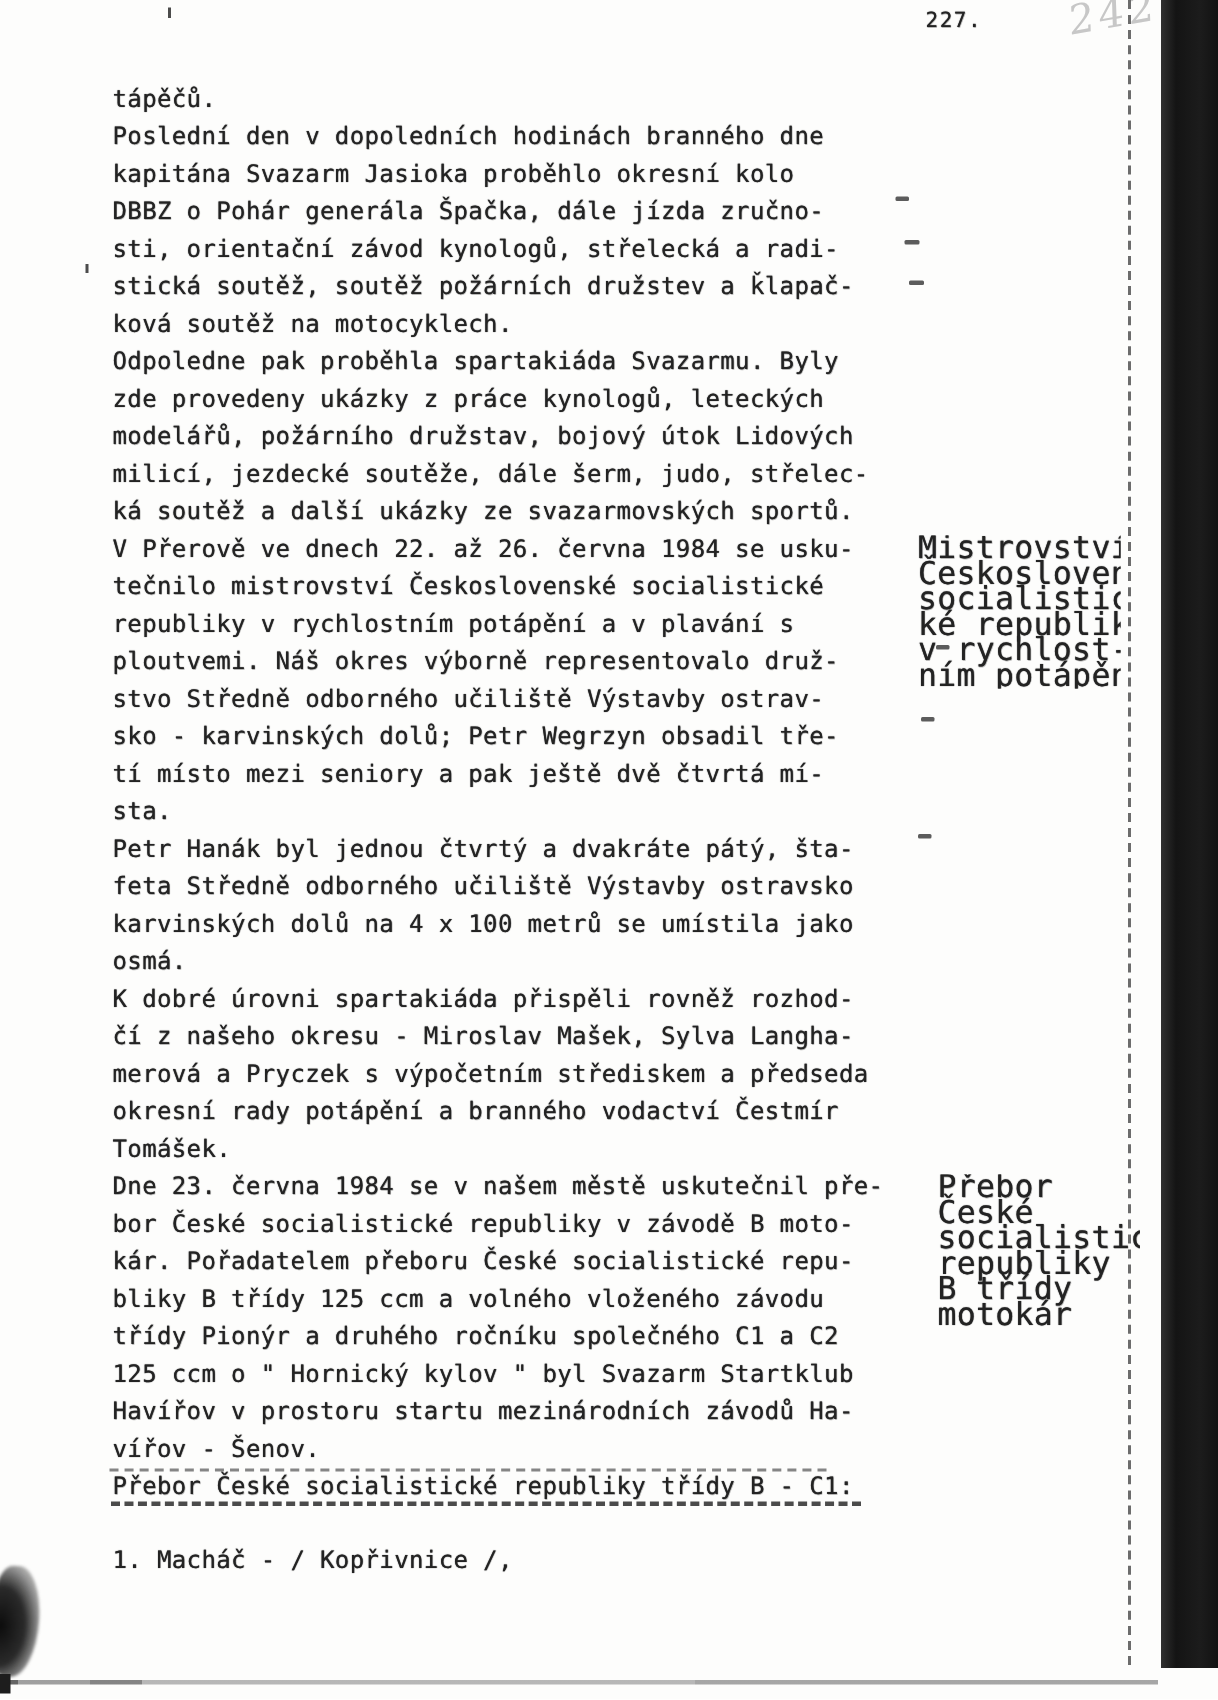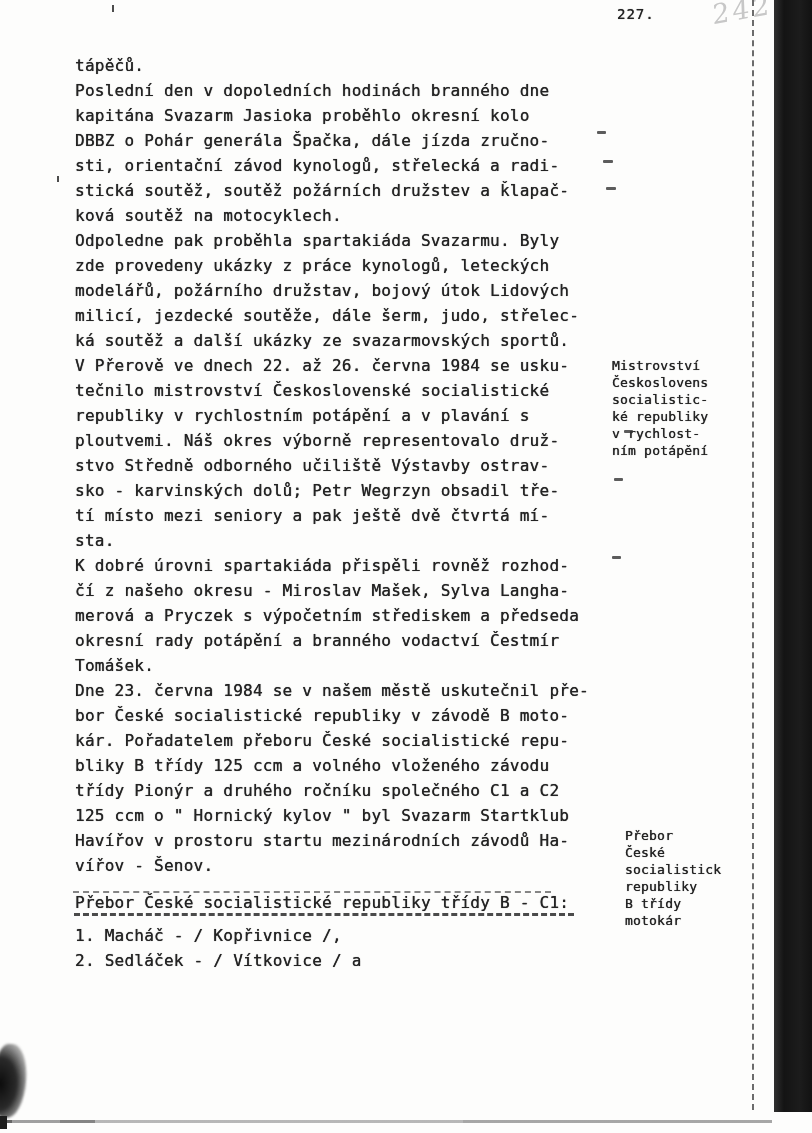--- a/index.html
+++ b/index.html
@@ -27,39 +27,39 @@
     letter-spacing:3px;
     text-shadow:none;
   }
   .main{
     position:absolute;left:75px;top:53px;width:580px;
     font-size:16px;line-height:25px;letter-spacing:.25px;
     white-space:nowrap;
   }
   .main .tline{height:25px;}
   .heading{
-    position:relative;display:inline-block;height:25px;margin-top:12px;
+    position:relative;display:inline-block;height:25px;
   }
   .heading::before{
     content:"";position:absolute;left:-2px;right:18px;top:1px;
     border-top:2px dashed rgba(35,35,35,.55);
   }
   .heading::after{
     content:"";position:absolute;left:-1px;right:-5px;bottom:-1px;
     border-bottom:3px dashed rgba(30,30,30,.8);
   }
-  .list-block{margin-top:8px;}
+  .list-block{margin-top:24px;}
   .note{
     position:absolute;width:135px;
-    font-size:13px;line-height:17px;letter-spacing:.2px;
+    font-size:21px;line-height:17px;letter-spacing:.2px;
     white-space:nowrap;overflow:hidden;
   }
   .note .tline{height:17px;}
   .note1{left:612px;top:357px;}
-  .note2{left:625px;top:783px;margin-top:44px;}
+  .note2{left:625px;top:783px;}
   
   .fold-line{
     position:absolute;left:752px;top:0;height:1110px;width:0;
     border-left:2px dashed #3c3c3c;opacity:.75;
   }
   .edge-band{
     position:absolute;left:774px;top:0;width:38px;height:1112px;
     background:linear-gradient(90deg,#303030 0,#141414 10px,#1c1c1c 26px,#121212 38px);
   }
   .smudge{
@@ -109,40 +109,45 @@
         <div class="tline">V Přerově ve dnech 22. až 26. června 1984 se usku-</div>
         <div class="tline">tečnilo mistrovství Československé socialistické</div>
         <div class="tline">republiky v rychlostním potápění a v plavání s</div>
         <div class="tline">ploutvemi. Náš okres výborně representovalo druž-</div>
         <div class="tline">stvo Středně odborného učiliště Výstavby ostrav-</div>
         <div class="tline">sko - karvinských dolů; Petr Wegrzyn obsadil tře-</div>
         <div class="tline">tí místo mezi seniory a pak ještě dvě čtvrtá mí-</div>
         <div class="tline">sta.</div>
       </div>
     <div class="para">
+        <div class="tline">Petr Hanák byl jednou čtvrtý a dvakráte pátý, šta-</div>
+        <div class="tline">feta Středně odborného učiliště Výstavby ostravsko</div>
+        <div class="tline">karvinských dolů na 4 x 100 metrů se umístila jako</div>
+        <div class="tline">osmá.</div>
+      </div>
+    <div class="para">
         <div class="tline">K dobré úrovni spartakiáda přispěli rovněž rozhod-</div>
         <div class="tline">čí z našeho okresu - Miroslav Mašek, Sylva Langha-</div>
         <div class="tline">merová a Pryczek s výpočetním střediskem a předseda</div>
         <div class="tline">okresní rady potápění a branného vodactví Čestmír</div>
         <div class="tline">Tomášek.</div>
       </div>
     <div class="para">
         <div class="tline">Dne 23. června 1984 se v našem městě uskutečnil pře-</div>
         <div class="tline">bor České socialistické republiky v závodě B moto-</div>
         <div class="tline">kár. Pořadatelem přeboru České socialistické repu-</div>
         <div class="tline">bliky B třídy 125 ccm a volného vloženého závodu</div>
         <div class="tline">třídy Pionýr a druhého ročníku společného C1 a C2</div>
         <div class="tline">125 ccm o " Hornický kylov " byl Svazarm Startklub</div>
         <div class="tline">Havířov v prostoru startu mezinárodních závodů Ha-</div>
         <div class="tline">vířov - Šenov.</div>
       </div>
     <div class="heading">Přebor České socialistické republiky třídy B - C1:</div>
     <div class="list-block">
         <div class="tline">1. Macháč - / Kopřivnice /,</div>
-        <div class="tline">2. Sedláček - / Vítkovice / a</div>
       </div>
   </div>
 
   <div class="note note1 ink">
       <div class="tline">Mistrovství</div>
       <div class="tline">Českoslovens</div>
       <div class="tline">socialistic-</div>
       <div class="tline">ké republiky</div>
       <div class="tline">v rychlost-</div>
       <div class="tline">ním potápění</div>

